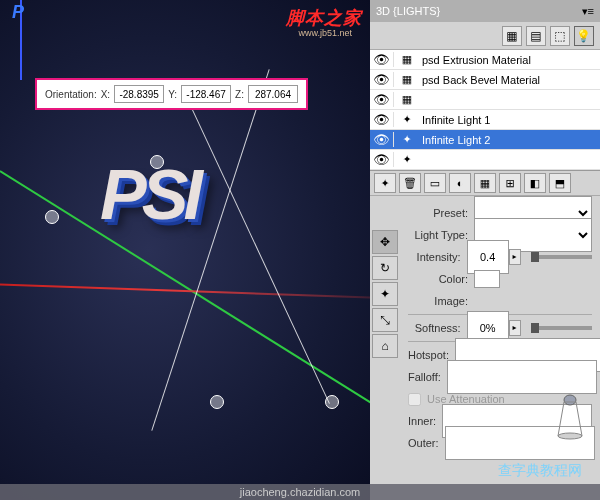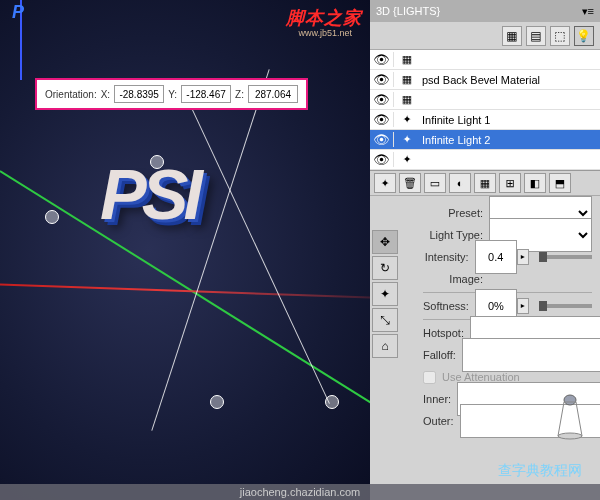--- a/index.html
+++ b/index.html
@@ -34,21 +34,21 @@
 .tree-row.selected{background:#3875d7;color:#fff}
 .eye{width:24px;text-align:center;font-size:13px;border-right:1px solid #e0e0e0}
 .ticon{width:26px;text-align:center;font-size:11px}
 .tlabel{flex:1;padding:0 2px;white-space:nowrap;overflow:hidden;text-overflow:ellipsis}
 .toolstrip{height:26px;background:#d3d3d3;display:flex;align-items:center;padding:0 4px;gap:3px;border-top:1px solid #999;border-bottom:1px solid #aaa}
 .toolstrip div{width:22px;height:20px;border:1px solid #999;background:#e8e8e8;cursor:pointer;display:flex;align-items:center;justify-content:center;font-size:11px}
 .props{flex:1;background:#d3d3d3;padding:6px 8px;display:flex;flex-direction:column;gap:6px}
 .side-tools{position:absolute;left:2px;top:230px;width:28px;display:flex;flex-direction:column;gap:2px}
 .side-tools div{width:26px;height:24px;background:#d8d8d8;border:1px solid #999;cursor:pointer;display:flex;align-items:center;justify-content:center;font-size:12px}
 .side-tools div.active{background:#b8b8b8}
-.props-inner{margin-left:45px}
+.props-inner{margin-left:30px}
 .prow{display:flex;align-items:center;gap:6px;height:22px}
 .prow label{width:60px;text-align:right;font-size:11px;color:#333}
 .prow select,.prow input[type=text]{flex:1;height:33px;border:1px solid #999;background:#fff;font-size:11px;padding:16px 3px}
 .num-input{display:flex;align-items:center}
 .num-input input{width:42px;height:18px;border:1px solid #999;text-align:center}
 .num-input .arrow{width:12px;height:16px;border:1px solid #999;background:#e8e8e8;cursor:pointer;font-size:8px;text-align:center;line-height:14px}
 .color-swatch{width:26px;height:18px;border:1px solid #999;background:#fff}
 .slider{width:70px;height:4px;background:#999;position:relative;margin-left:4px}
 .slider::after{content:"";position:absolute;width:8px;height:10px;background:#555;top:-3px;left:0}
 .disabled{color:#999}
@@ -98,20 +98,21 @@
   <div class="mode-icons">
     <div>▦</div>
     <div>▤</div>
     <div>⬚</div>
     <div class="active">💡</div>
   </div>
   <div class="tree" id="tree">
       <div class="tree-row">
         <div class="eye">👁</div>
         <div class="ticon">▦</div>
+        <div class="tlabel">psd Extrusion Material</div>
       </div>
       <div class="tree-row">
         <div class="eye">👁</div>
         <div class="ticon">▦</div>
         <div class="tlabel">psd Back Bevel Material</div>
       </div>
       <div class="tree-row">
         <div class="eye">👁</div>
         <div class="ticon">▦</div>
       </div>
@@ -159,20 +160,24 @@
       </div>
       <div class="prow">
         <label>Intensity:</label>
         <div class="num-input">
           <input type="text" value="0.4" style="">
           <span class="arrow">▸</span>
         </div>
         <div class="slider"></div>
       </div>
       <div class="prow">
+        <label>Color:</label>
+        <div class="color-swatch"></div>
+      </div>
+      <div class="prow">
         <label>Image:</label>
       </div>
       <hr class="sep">
       <div class="prow">
         <label>Softness:</label>
         <div class="num-input">
           <input type="text" value="0%" style="">
           <span class="arrow">▸</span>
         </div>
         <div class="slider"></div>

